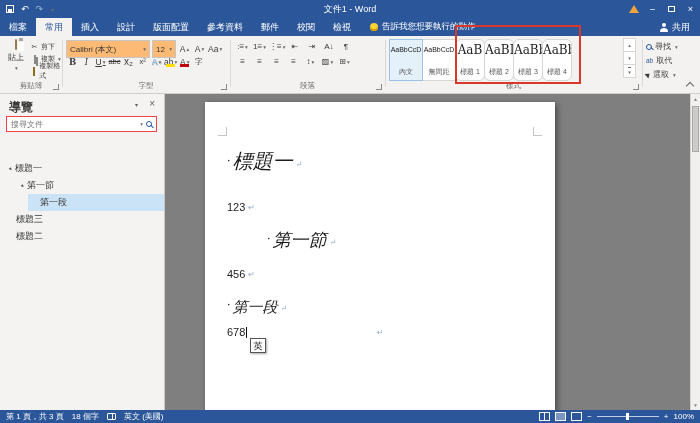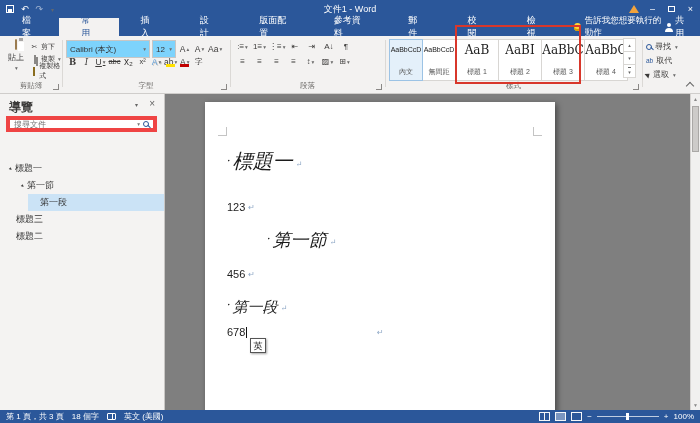--- a/index.html
+++ b/index.html
@@ -16,21 +16,21 @@
   .qat .dim { opacity:.55; }
   .qat .dd { font-size:6px; opacity:.85; }
   .tb-title { position:absolute; left:0; right:0; top:0; height:18px; line-height:18px; text-align:center; font-size:9px; color:#fff; }
   .win-controls { position:absolute; right:0; top:0; height:18px; display:flex; }
   .wc { width:19px; height:18px; display:flex; align-items:center; justify-content:center; font-size:9px; color:#fff; }
   .icon-warn { width:0; height:0; border-left:5px solid transparent; border-right:5px solid transparent; border-bottom:8px solid #f2a33c; }
   .icon-max { width:7px; height:6px; border:1px solid #fff; }
 
   
   .tabrow { position:absolute; left:0; top:18px; right:0; height:18px; background:#2b579a; display:flex; align-items:stretch; color:#fff; font-size:9px; }
-  .tab { padding:0 22px; display:flex; align-items:center; cursor:default; }
+  .tab { padding:0 9px; display:flex; align-items:center; cursor:default; }
   .tab.active { background:#f3f2f1; color:#2b579a; }
   .tellme { display:flex; align-items:center; gap:4px; margin-left:10px; font-size:8.5px; color:#fff; }
   .bulb { width:8px; height:8px; border-radius:50%; background:#ffd335; box-shadow:inset 0 -2px 0 #d89c00; }
   .share { margin-left:auto; display:flex; align-items:center; gap:4px; padding-right:10px; }
   .person-icon { width:9px; height:9px; position:relative; display:inline-block; }
   .person-icon:before { content:""; position:absolute; left:3px; top:0; width:4px; height:4px; border-radius:50%; background:#fff; }
   .person-icon:after { content:""; position:absolute; left:1px; bottom:0; width:8px; height:4px; border-radius:4px 4px 0 0; background:#fff; }
 
   
   .ribbon { position:absolute; left:0; top:36px; right:0; height:58px; background:#f3f2f1; border-bottom:1px solid #cfcdcb; font-size:8px; color:#444; }
@@ -47,41 +47,41 @@
   .clipboard-icon:after { content:""; position:absolute; left:2px; top:2px; width:6px; height:9px; background:#fff; }
   .paste-btn .lbl { display:block; margin-top:3px; font-size:8px; }
   .clip-minis { position:absolute; left:30px; top:5px; width:32px; }
   .mini { display:flex; align-items:center; gap:2px; height:12px; font-size:7px; color:#3b3a39; }
   .mini .mi { width:9px; text-align:center; font-size:7px; }
   .icon-copy { width:6px; height:7px; border:1px solid #8a8886; background:#fff; box-shadow:2px 2px 0 -1px #f3f2f1,2px 2px 0 0 #8a8886; }
   .icon-painter { width:8px; height:4px; background:#c9a227; border:1px solid #8a6d1f; }
   
   .frow1 { position:absolute; left:4px; top:4px; display:flex; align-items:center; gap:2px; }
   .frow2 { position:absolute; left:4px; top:19px; display:flex; align-items:center; gap:1px; }
-  .combo { height:13px; background:#7dd3fc; border:1px solid #c8c6c4; display:flex; align-items:center; justify-content:space-between; padding:8px 3px; font-size:8px; color:#333; }
+  .combo { height:13px; background:#fdba74; border:1px solid #c8c6c4; display:flex; align-items:center; justify-content:space-between; padding:8px 3px; font-size:8px; color:#333; }
   .combo.name { width:84px; }
   .combo.size { width:24px; }
   .b-serif { font-family:"DejaVu Serif","Liberation Serif",serif; }
   .i-it { font-style:italic; }
   .u-ul { text-decoration:underline; }
   .strike { text-decoration:line-through; font-size:7.5px; }
   .fx { color:#5b9bd5; text-shadow:1px 1px 0 #c8c6c4; }
   .barbtn { position:relative; }
   .barbtn:after { content:""; position:absolute; left:2px; right:2px; bottom:1px; height:3px; }
   .hl-y:after { background:#ffe000; }
   .fc-r:after { background:#c00000; }
   
   .prow1 { position:absolute; left:5px; top:4px; display:flex; align-items:center; gap:2px; }
   .prow2 { position:absolute; left:5px; top:19px; display:flex; align-items:center; gap:2px; }
   .pbtn { display:inline-flex; align-items:center; justify-content:center; min-width:15px; height:13px; font-size:8px; color:#3b3a39; }
   
   .gallery { position:absolute; left:4px; top:3px; height:44px; display:flex; }
   .style-cell { height:42px; background:#fff; border:1px solid #d8d6d3; margin-right:-1px; position:relative; text-align:center; }
   .style-cell.sm { width:34px; }
-  .style-cell.lg { width:44px; }
+  .style-cell.lg { width:30px;border-radius:6px; }
   .style-cell.selected { background:#e4f0fa; border-color:#9cc3e5; z-index:2; }
   .sprev { display:block; margin-top:6px; font-size:7px; color:#222; white-space:nowrap; overflow:hidden; }
   .style-cell.lg .sprev { font-family:"DejaVu Serif","Liberation Serif",serif; font-size:12px; margin-top:3px; }
   .sname { position:absolute; left:0; right:0; bottom:3px; font-size:7px; color:#555; white-space:nowrap; }
   .gscroll { position:absolute; left:238px; top:3px; width:13px; }
   .gsb { width:13px; height:14px; background:#fff; border:1px solid #d8d6d3; margin-top:-1px; display:flex; align-items:center; justify-content:center; font-size:5px; color:#666; }
   .gsb.more span { border-top:1px solid #666; padding-top:1px; }
   
   .erow { position:absolute; left:4px; display:flex; align-items:center; gap:3px; height:13px; font-size:8px; color:#3b3a39; }
   .mag { width:6px; height:6px; border:1.2px solid #2b579a; border-radius:50%; position:relative; display:inline-block; }
@@ -89,21 +89,21 @@
   .sel-arrow { width:0; height:0; border-left:4px solid #3b3a39; border-top:3px solid transparent; border-bottom:3px solid transparent; transform:rotate(-40deg); display:inline-block; }
   .chev-up { position:absolute; right:7px; bottom:4px; width:6px; height:6px; border-left:1.4px solid #666; border-bottom:1.4px solid #666; transform:rotate(135deg); }
   
   .annotation { position:absolute; left:455px; top:25px; width:126px; height:59px; border:2px solid #d8372b; z-index:60; pointer-events:none; }
 
   
   .navpane { position:absolute; left:0; top:94px; width:165px; bottom:13px; background:#f4f3f2; border-right:1px solid #c9c7c5; }
   .nav-h { position:absolute; left:9px; top:5px; font-size:12px; font-weight:bold; color:#3b3a39; }
   .nav-dd { position:absolute; right:26px; top:7px; font-size:6px; color:#666; }
   .nav-x { position:absolute; right:9px; top:4px; font-size:10px; color:#666; }
-  .nav-search { position:absolute; left:6px; right:7px; top:22px; height:16px; background:#fff; border:4px solid #ef4444; display:flex; align-items:center; }
+  .nav-search { position:absolute; left:6px; right:7px; top:22px; height:16px; background:#fff; border:1px solid #ef4444; display:flex; align-items:center; }
   .nav-search input { flex:1; min-width:0; border:0; outline:none; background:transparent; font-size:8px; padding:0 4px; color:#333; font-family:inherit; }
   .nav-search .sdd { font-size:5.5px; color:#777; margin-right:3px; }
   .nav-search .mag { margin-right:4px; }
   .nav-tabs { position:absolute; left:0; right:0; top:44px; height:18px; border-bottom:1px solid #e1dfdd; font-size:8.5px; color:#605e5c; }
   .nav-tabs span { display:inline-block; margin-left:9px; padding-bottom:3px; }
   .nav-tabs .active { color:#2b579a; border-bottom:2px solid #2b579a; }
   .nav-tree { position:absolute; left:0; right:0; top:66px; }
   .trow { height:17px; display:flex; align-items:center; font-size:9px; color:#333; }
   .tri { display:inline-block; width:9px; font-size:6px; color:#444; transform:rotate(-45deg) scale(.8); text-align:center; }
   .ind1 { padding-left:6px; }

